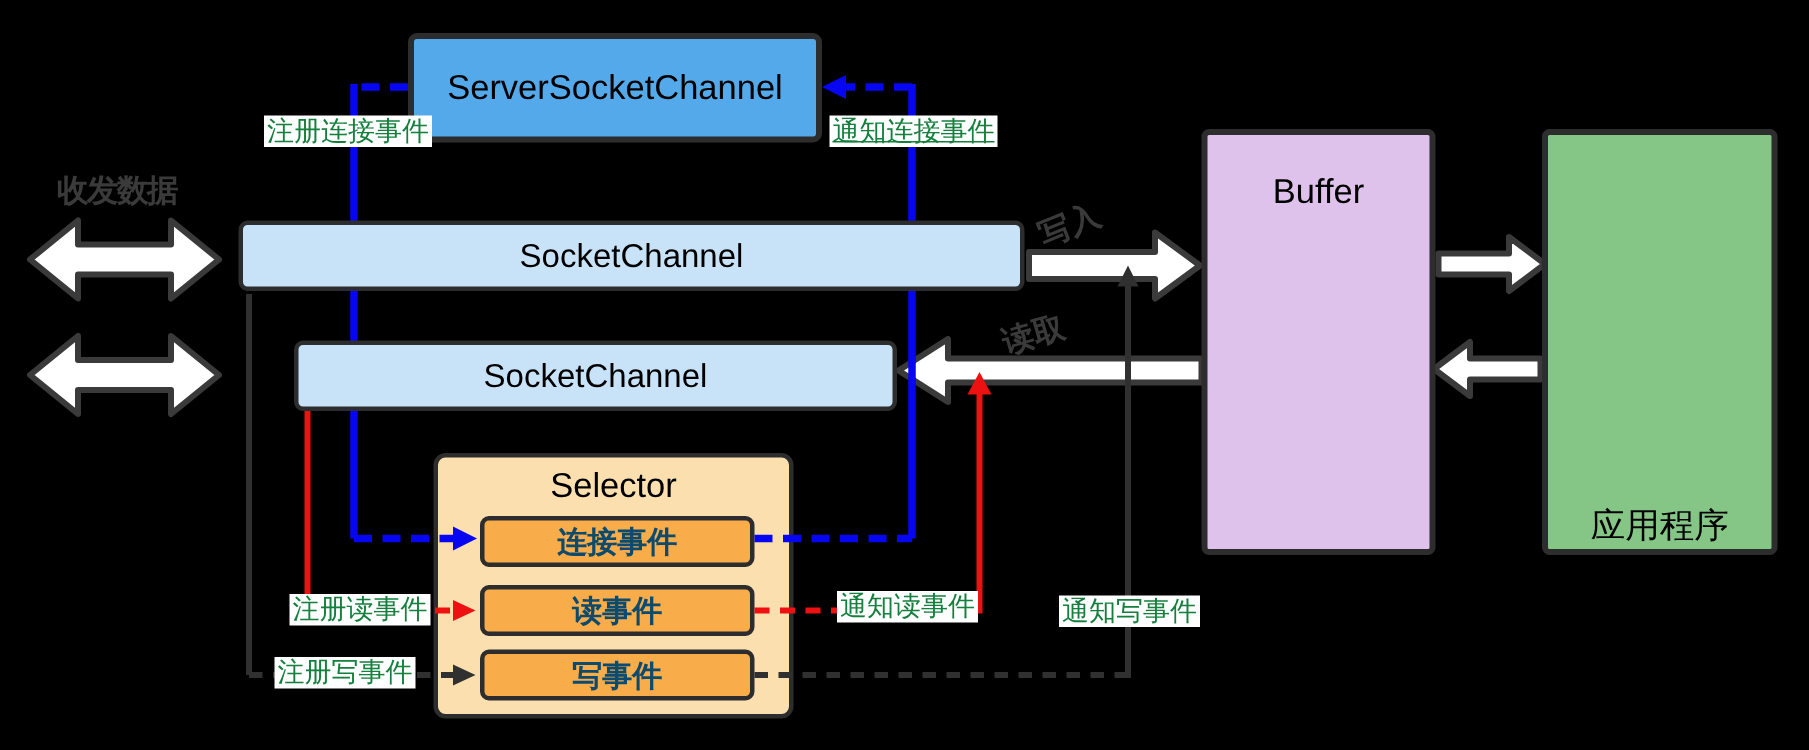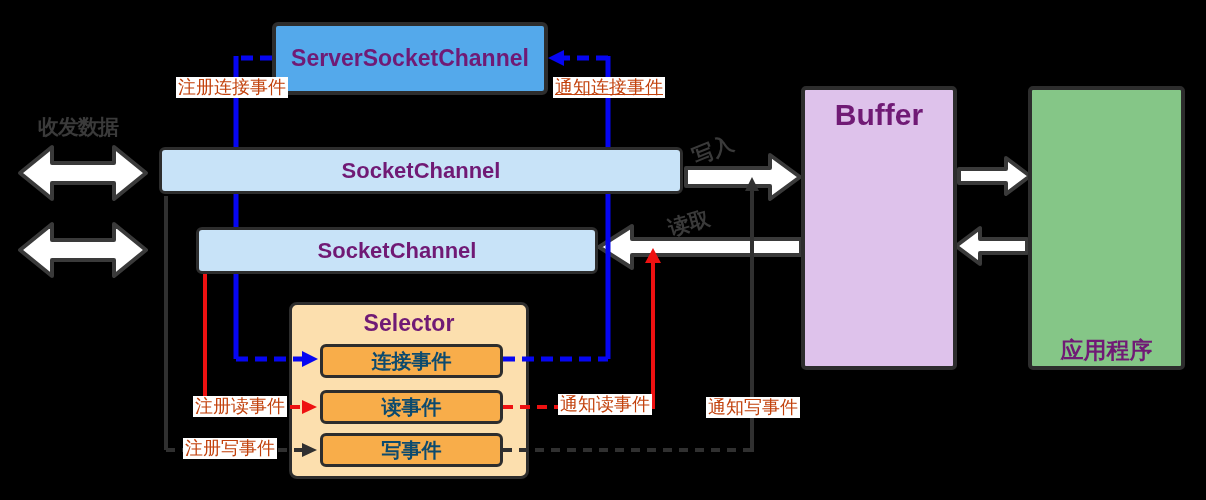--- a/index.html
+++ b/index.html
@@ -3,38 +3,38 @@
 <meta charset="utf-8">
 <style>
   html,body{margin:0;padding:0;background:#000;}
   #stage{position:relative;width:1206px;height:500px;background:#000;overflow:hidden;
          font-family:"Liberation Sans","DejaVu Sans",sans-serif;}
   svg.layer{position:absolute;left:0;top:0;width:1206px;height:500px;}
   #layer-arrows{z-index:1;}
   #layer-lines{z-index:3;}
   .box{position:absolute;box-sizing:border-box;border:4px solid #2d2d2d;border-radius:6px;
        display:flex;align-items:center;justify-content:center;
-       font-weight:700;color:#701a75;z-index:4;}
+       font-weight:400;color:#000000;z-index:4;}
   #server-socket-channel{left:272px;top:22px;width:276px;height:73px;background:#54a9eb;font-size:23px;}
   #socket-channel-1{left:159px;top:147px;width:524px;height:47px;background:#c8e3f8;font-size:22px;border-width:3px;}
   #socket-channel-2{left:196px;top:227px;width:402px;height:47px;background:#c8e3f8;font-size:22px;border-width:3px;}
   #buffer-box{left:801px;top:86px;width:156px;height:284px;background:#dec2eb;
-              align-items:flex-start;padding-top:8px;font-size:30px;border-radius:5px;text-align:right;}
+              align-items:flex-start;padding-top:24px;font-size:23px;border-radius:5px;text-align:right;}
   #app-box{left:1028px;top:86px;width:157px;height:284px;background:#85c687;
            align-items:flex-end;padding-top:8px;font-size:23px;border-radius:5px;}
   #selector-box{left:289px;top:302px;width:240px;height:177px;background:#fcdfae;
                 z-index:2;align-items:flex-start;padding-top:5px;font-size:23px;border-width:3px;border-radius:8px;}
   .event-box{position:absolute;left:320px;width:183px;height:34px;box-sizing:border-box;
              background:#f8ad4a;border:3px solid #2d2d2d;border-radius:6px;z-index:2;
              display:flex;align-items:center;justify-content:center;
              font-size:20px;font-weight:600;color:#0c4a6e;}
   #event-connect{top:344px;}
   #event-read{top:390px;}
   #event-write{top:433px;}
-  .tag{position:absolute;z-index:5;background:#fff;color:#c2410c;font-size:18px;
+  .tag{position:absolute;z-index:5;background:#fff;color:#15803d;font-size:18px;
        line-height:21px;padding:0 2px;white-space:nowrap;}
   #lbl-register-connect{left:176px;top:77px;}
   #lbl-notify-connect{left:553px;top:77px;text-decoration:underline;}
   #lbl-register-read{left:193px;top:396px;}
   #lbl-register-write{left:183px;top:438px;}
   #lbl-notify-read{left:558px;top:394px;}
   #lbl-notify-write{left:706px;top:397px;}
   .dark-lbl{position:absolute;z-index:5;color:#3a3a3a;font-weight:600;white-space:nowrap;}
   #lbl-net-data{left:38px;top:113px;font-size:21px;letter-spacing:-1px;}
   #lbl-write{left:692px;top:136px;font-size:21px;transform:rotate(-22deg);}

